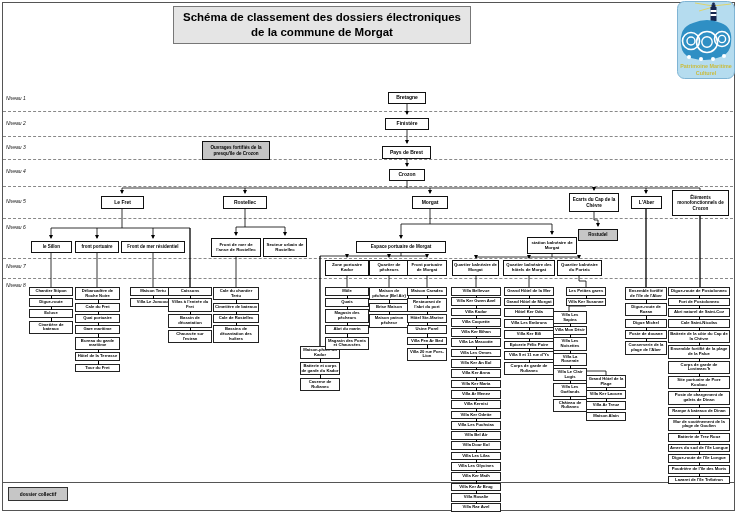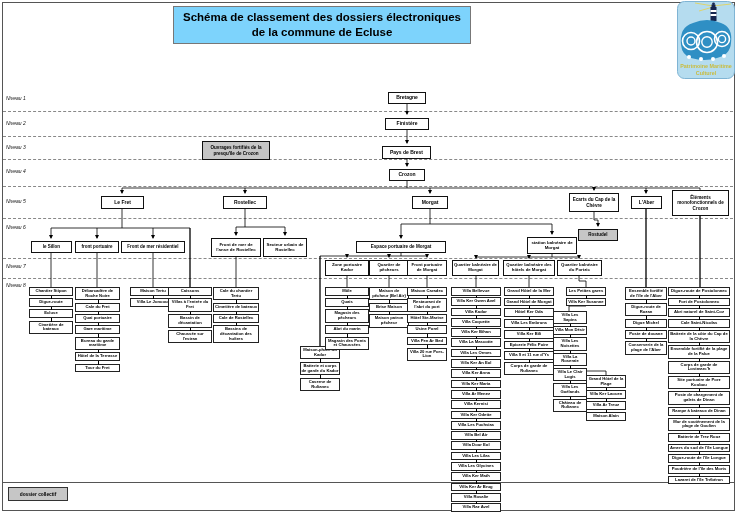--- a/index.html
+++ b/index.html
@@ -3,21 +3,21 @@
 <meta charset="utf-8">
 <style>
   html,body{margin:0;padding:0;background:#e8e8e8;}
   #page{position:relative;width:736px;height:512px;background:#fff;overflow:hidden;
         font-family:"Liberation Sans",sans-serif;color:#000;}
   #frame{position:absolute;left:2px;top:2px;width:731px;height:507px;border:1px solid #555;}
   #legend-sep{position:absolute;left:2px;top:482px;width:732px;height:1px;background:#555;}
   .dash{position:absolute;left:3px;width:730px;border-top:1px dashed #888;}
   .niveau{position:absolute;left:6px;font:italic 5px "Liberation Sans",sans-serif;color:#111;}
   #title-box{position:absolute;left:173px;top:6px;width:296px;height:36px;border:1.5px solid #777;
-             background:#7dd3fc;display:flex;flex-direction:column;align-items:center;justify-content:center;
+             background:#e5e5e5;display:flex;flex-direction:column;align-items:center;justify-content:center;
              font-weight:bold;font-size:11.5px;line-height:1.3;text-align:center;}
   #logo{position:absolute;left:677px;top:1px;width:58px;height:78px;}
   .node{position:absolute;box-sizing:border-box;background:#fff;border:1px solid #111;
         display:flex;align-items:center;justify-content:center;text-align:center;
         font-weight:bold;line-height:1.12;padding:0 1px;z-index:3;}
   .coll{background:#c6c6c6;}
   .stack{position:absolute;display:flex;flex-direction:column;z-index:3;}
   .snode{position:relative;box-sizing:border-box;background:#fff;border:0.7px solid #222;
          font-weight:bold;font-size:4.2px;line-height:1.12;text-align:center;padding:1px 0.5px;}
   .snode + .snode{margin-top:var(--g);}
@@ -46,21 +46,21 @@
   <div class="niveau" style="top:120px">Niveau 2</div>
   <div class="niveau" style="top:144px">Niveau 3</div>
   <div class="niveau" style="top:168px">Niveau 4</div>
   <div class="niveau" style="top:198px">Niveau 5</div>
   <div class="niveau" style="top:224px">Niveau 6</div>
   <div class="niveau" style="top:263px">Niveau 7</div>
   <div class="niveau" style="top:282px">Niveau 8</div>
 
   <div id="title-box">
     <div>Schéma de classement des dossiers électroniques</div>
-    <div>de la commune de Ecluse</div>
+    <div>de la commune de Morgat</div>
   </div>
 
   <div id="logo">
     <svg width="58" height="78" viewBox="0 0 58 78">
       <rect x="0.5" y="0.5" width="57" height="77" rx="7" fill="#b5dcef" stroke="#7fb4d4"></rect>
       <g>
         <line x1="36" y1="5" x2="18" y2="2" stroke="#e8d24a" stroke-width="0.8"></line>
         <line x1="36" y1="5" x2="54" y2="3" stroke="#e8d24a" stroke-width="0.8"></line>
         <line x1="36" y1="6" x2="22" y2="10" stroke="#e8d24a" stroke-width="0.8"></line>
       </g>

